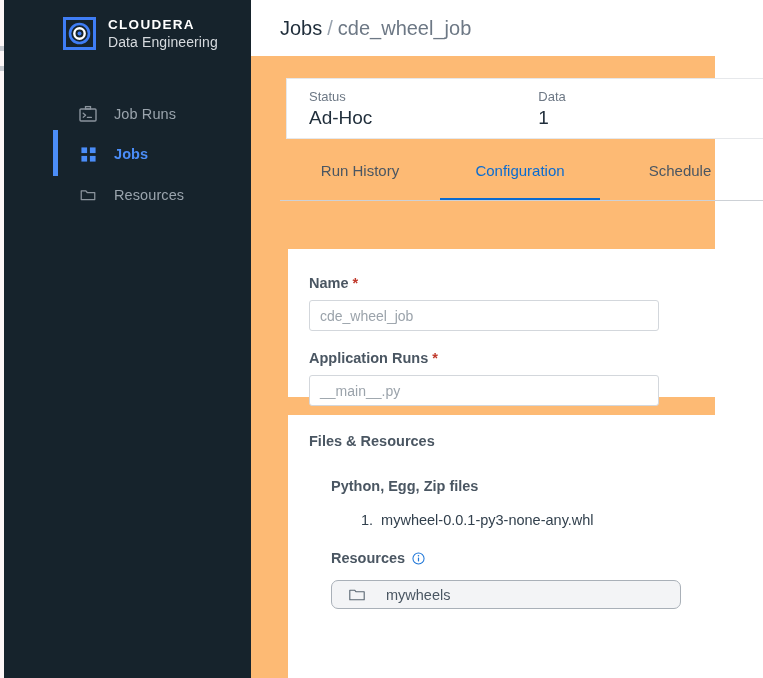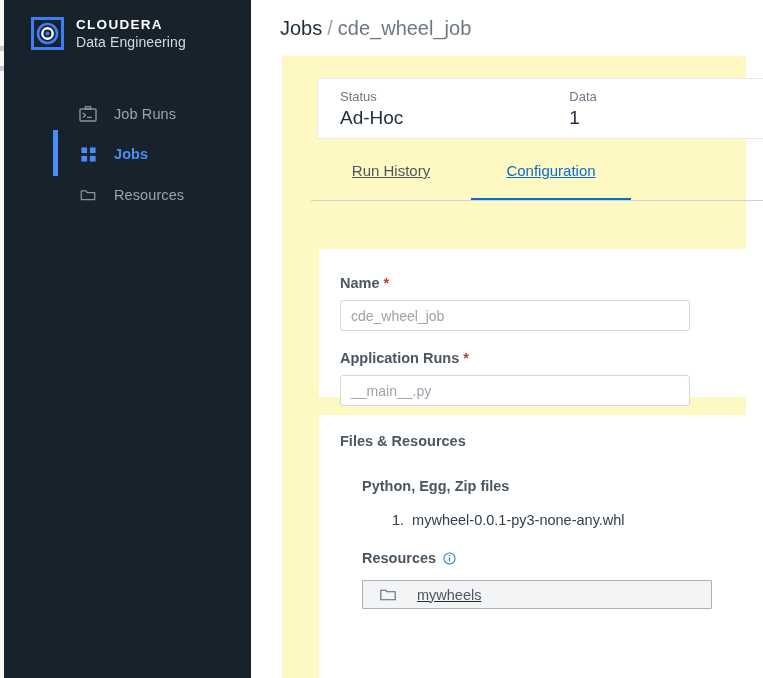--- a/index.html
+++ b/index.html
@@ -42,20 +42,21 @@
     background: #16232c;
     z-index: 4;
   }
 
   #brand {
     display: flex;
     align-items: center;
     gap: 12px;
     padding: 10px 0 0 27px;
     height: 56px;
+    margin-left: 32px;
   }
   #brand-mark {
     width: 33px; height: 33px;
     flex: 0 0 33px;
   }
   #brand-text { line-height: 1.12; }
   #brand-top {
     font-size: 13.5px;
     font-weight: bold;
     letter-spacing: 1.3px;
@@ -123,22 +124,21 @@
     font-size: 20px;
   }
   #crumb-root { color: #1f2d3a; }
   #crumb-sep  { color: #98a2ae; margin: 0 5px; }
   #crumb-leaf { color: #6d7885; }
 
   #content {
     position: absolute;
     left: 0; top: 56px;
     width: 464px; height: 622px;
-    background: #fef9c3;
-    margin-left: 31px;
+    background: #fdba74;
   }
 
   
   #status-card {
     position: absolute;
     left: 35px; top: 22px;
     width: 520px; height: 61px;
     background: #ffffff;
     border: 1px solid #e6e8eb;
     display: flex;
@@ -171,21 +171,20 @@
   .tab {
     position: relative;
     height: 45px;
     display: flex;
     align-items: flex-start;
     padding-top: 6px;
     justify-content: center;
     font-size: 15px;
     color: #4a5662;
     cursor: pointer;
-    text-decoration: underline;
   }
   .tab.t1 { width: 160px; }
   .tab.t2 { width: 160px; color: #0a6cd1; text-align: right; }
   .tab.t3 { width: 160px; }
   .tab.active::after {
     content: "";
     position: absolute;
     left: 0; bottom: 0;
     width: 160px; height: 3px;
     background: #0b6bcf;
@@ -267,27 +266,26 @@
     align-items: center;
     gap: 7px;
     margin-bottom: 14px;
   }
   #info-icon { width: 13px; height: 13px; display: block; }
 
   #resource-box {
     width: 350px;
     height: 29px;
     border: 1px solid #a9b0b8;
-    border-radius: 1px;
+    border-radius: 7px;
     background: #f3f4f6;
     display: flex;
     align-items: center;
     gap: 21px;
     padding-left: 17px;
-    text-decoration: underline;
   }
   #resource-name {
     font-size: 14.5px;
     color: #4a5662;
   }
   .folder-ico { width: 16px; height: 13px; display: block; }
 </style>
 </head>
 <body>
 
@@ -373,20 +371,23 @@
     </section>
 
     <nav id="tabs">
       <div id="tabs-inner">
         <div class="tab t1">
           <span>Run History</span>
         </div>
         <div class="tab t2 active">
           <span>Configuration</span>
         </div>
+        <div class="tab t3">
+          <span>Schedule</span>
+        </div>
       </div>
       <div id="tab-rule"></div>
     </nav>
 
     <section id="form-card">
 
       <div class="field-label">
         <span>Name</span>
         <span class="req">*</span>
       </div>

